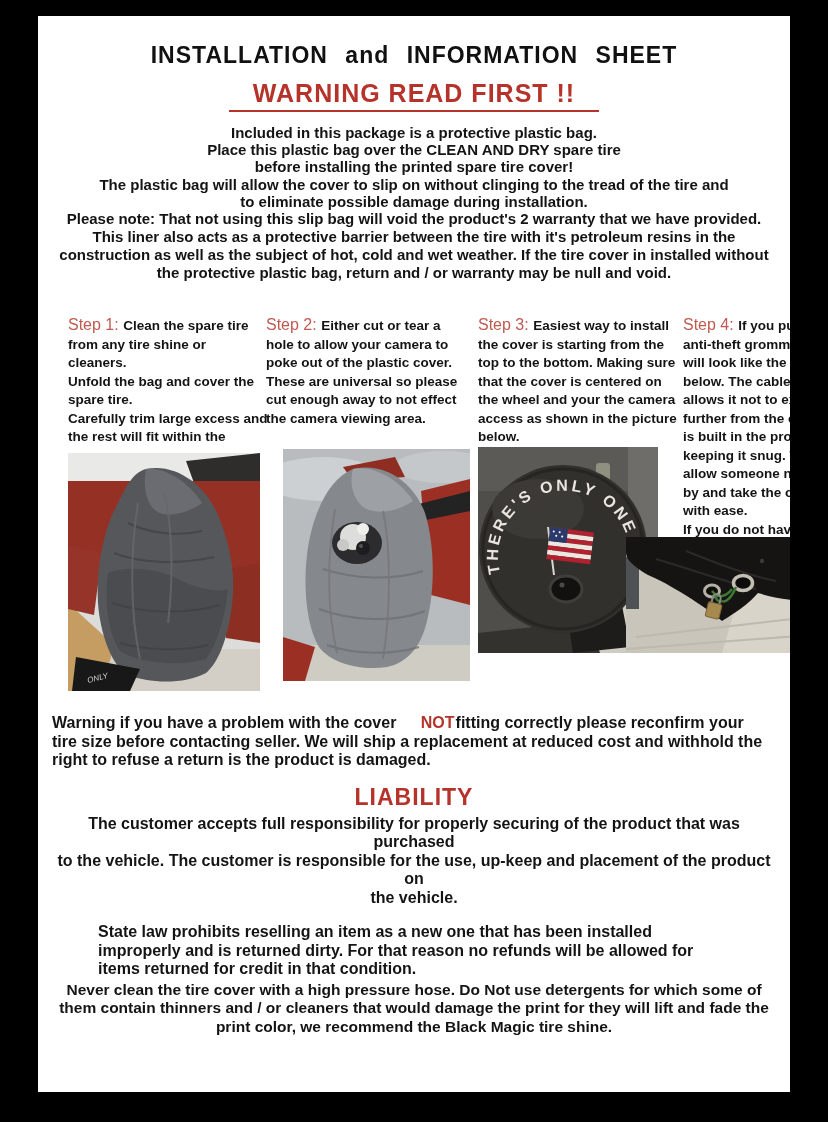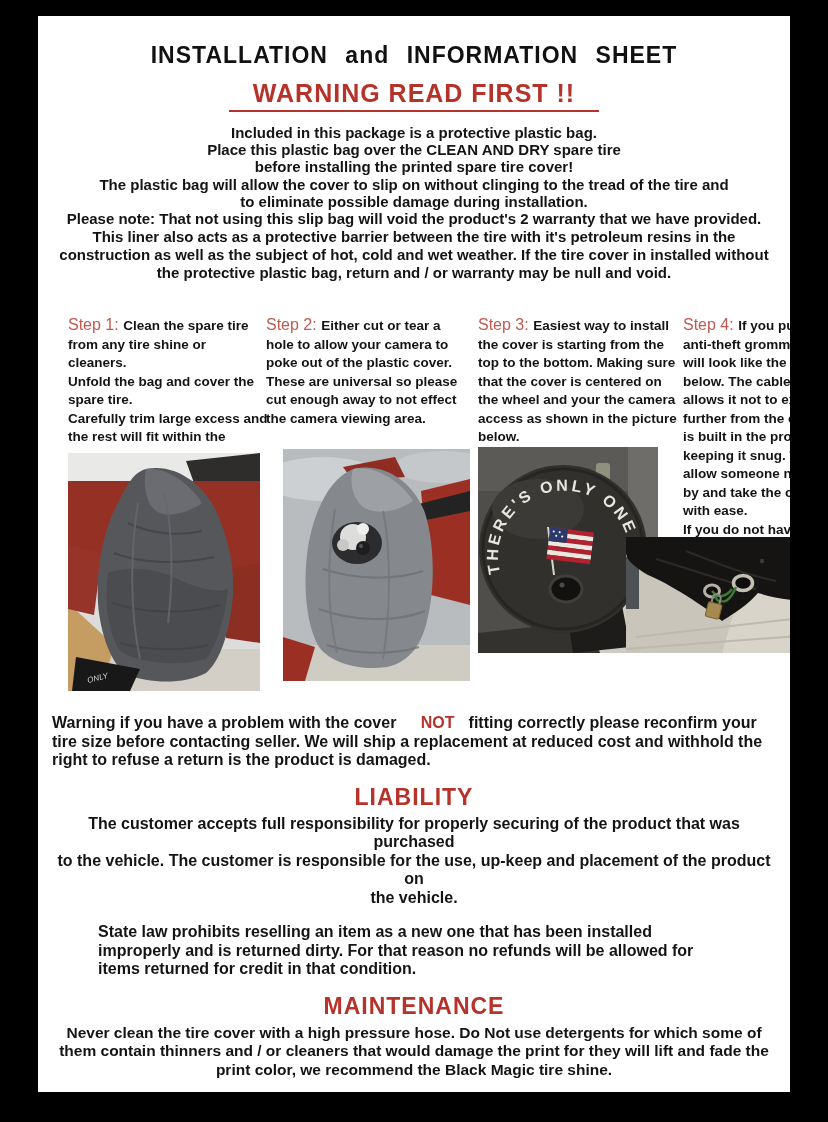--- a/index.html
+++ b/index.html
@@ -23,21 +23,21 @@
   .mid{position:relative;height:388px;margin-top:34px;}
   .stepcol{position:absolute;top:0;}
   .steplabel{color:var(--step_red,#c05a50);font-size:16px;font-weight:400;display:inline;}
   .steptext{display:inline;font-size:13.5px;font-weight:bold;line-height:16.5px;white-space:pre-line;}
   .c1{left:30px;width:200px;} .c2{left:228px;width:197px;} .c3{left:440px;width:200px;} .c4{left:645px;width:178px;}
 
   .photo{position:absolute;display:block;}
   .p1{left:30px;top:137px;} .p2{left:245px;top:133px;} .p3{left:440px;top:131px;} .p4{left:588px;top:221px;}
 
   .note{margin:10px 18px 0 14px;font-size:16px;font-weight:bold;line-height:18.5px;}
-  .note .hl{color:var(--accent_red,#b5332a);margin:0 14px 0 12px;padding-left:8px;}
+  .note .hl{color:var(--accent_red,#b5332a);margin:0 1px 0 12px;padding-left:8px;}
   .sechead{text-align:center;color:var(--accent_red,#b5332a);font-size:23px;font-weight:bold;
            letter-spacing:1px;margin:14px 0 4px 0;}
   .bodypara{text-align:center;font-weight:bold;font-size:16px;line-height:18.5px;margin:0 18px;}
   .bodypara2{font-weight:bold;font-size:16px;line-height:18.5px;margin:16px 60px 0 60px;}
   .maintpara{text-align:center;font-weight:bold;font-size:15.5px;line-height:18.5px;margin:2px 18px 0 18px;}
 </style>
 </head>
 <body>
 
 <div class="frame">
@@ -175,21 +175,20 @@
     <div class="note"><span>Warning if you have a problem with the cover </span><span class="hl">NOT</span><span>fitting correctly please reconfirm your tire size before contacting seller. We will ship a replacement at reduced cost and withhold the right to refuse a return is the product is damaged.</span></div>
 
     <div class="sechead">LIABILITY</div>
     <div class="bodypara pre">The customer accepts full responsibility for properly securing of the product that was purchased
 to the vehicle.  The customer is responsible for the use, up-keep and placement of the product on
 the vehicle.</div>
     <div class="bodypara2 pre">State law prohibits reselling an item as a new one that has been installed
 improperly and is returned dirty. For that reason no refunds will be allowed for
 items returned for credit in that condition.</div>
 
-    <div class="sechead">MAINTENANCE</div>
     <div class="maintpara pre">Never clean the tire cover with a high pressure hose.  Do Not  use detergents for which some of
 them contain thinners and / or cleaners that would damage the print for they will lift and fade the
 print color, we recommend the Black Magic tire shine.</div>
 
   </div>
 
   <div class="bar bottom"></div>
 </div>
 
 </body></html>

